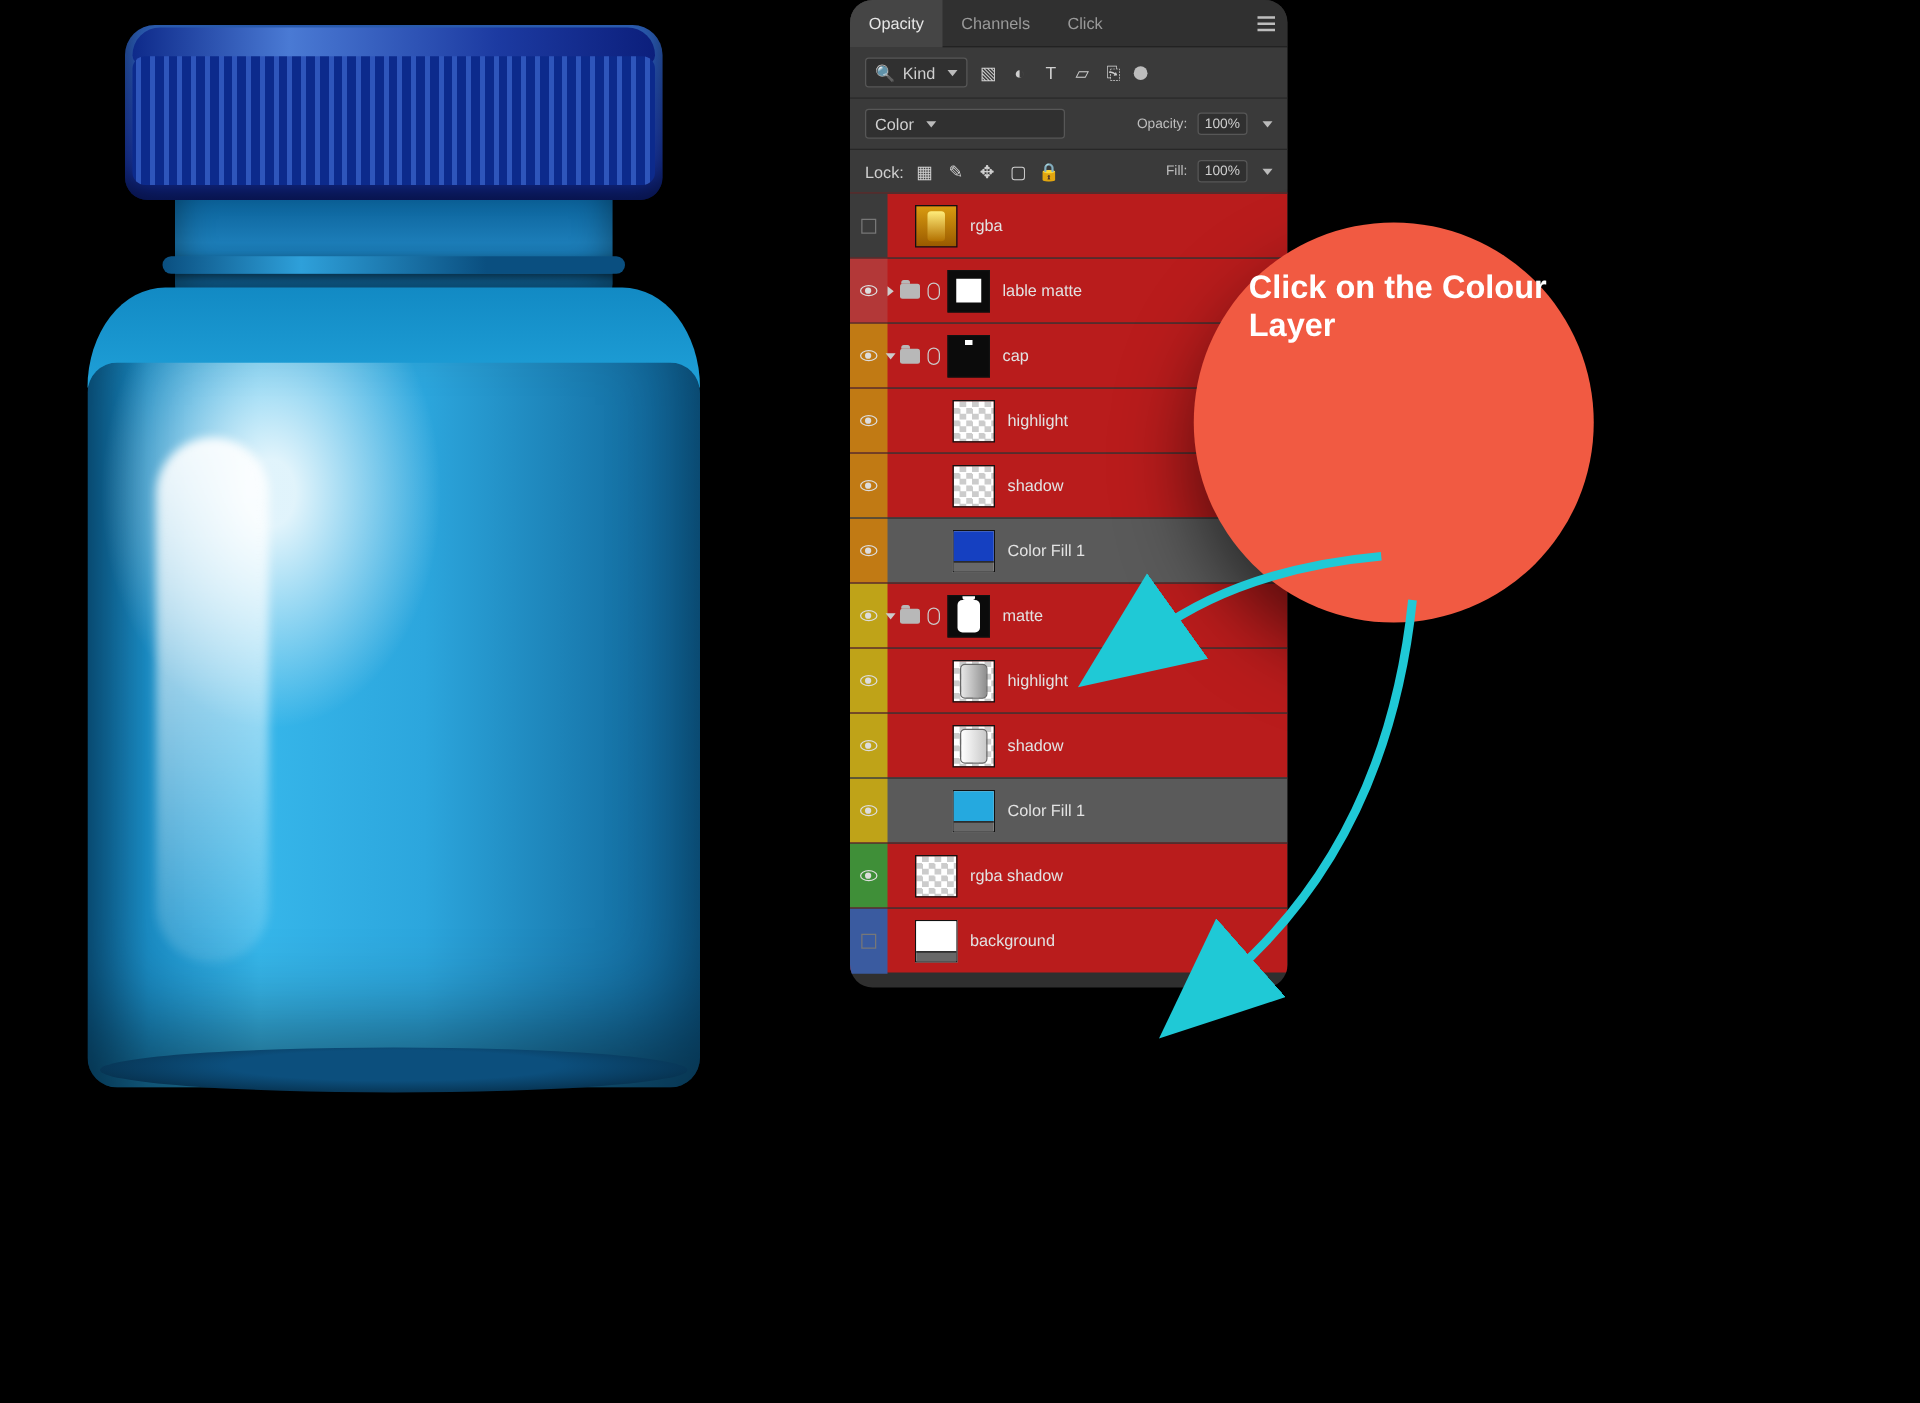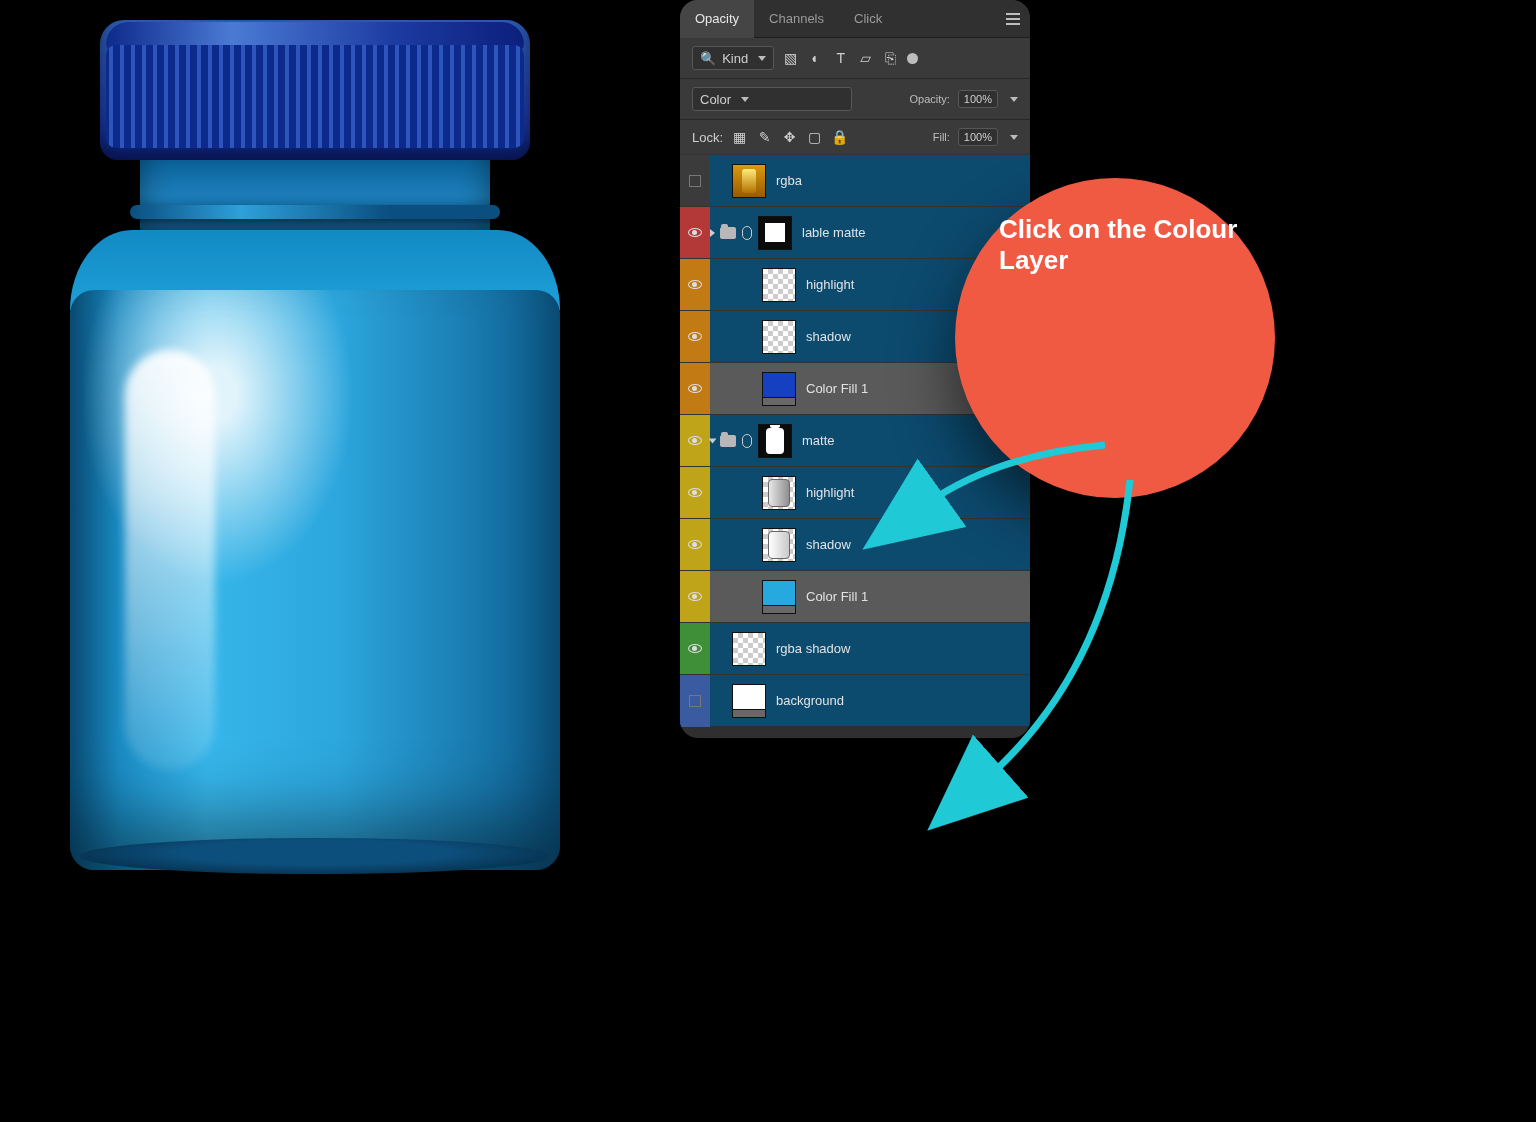--- a/index.html
+++ b/index.html
@@ -41,21 +41,21 @@
   .toolbar3{border-bottom:none}
   .select{display:flex;align-items:center;gap:6px;background:#303030;border:1px solid #575757;border-radius:3px;height:24px;padding:0 7px}
   .chev{width:0;height:0;border-left:4px solid transparent;border-right:4px solid transparent;border-top:5px solid #bbb;margin-left:4px}
   .ico{color:#cfcfcf;font-size:14px;width:17px;text-align:center}
   .dot{width:11px;height:11px;border-radius:50%;background:#bdbdbd}
   .toolbar2 .select{flex:0 0 160px}
   .right-label{font-size:11px;color:#bdbdbd;margin-left:auto}
   .valbox{background:#303030;border:1px solid #575757;border-radius:3px;padding:2px 5px;font-size:11px}
   
   .rows{display:flex;flex-direction:column}
-  .row{display:flex;align-items:center;height:52px;background:#0c4a6e;border-top:1px solid #333}
+  .row{display:flex;align-items:center;height:52px;background:#b91c1c;border-top:1px solid #333}
   .row.sel{background:#5a5a5a}
   .vis{width:30px;height:52px;display:flex;align-items:center;justify-content:center}
   .eye{width:14px;height:9px;border:1.5px solid #ddd;border-radius:60%;position:relative}
   .eye::after{content:"";position:absolute;width:5px;height:5px;border-radius:50%;background:#ddd;left:3px;top:1px}
   .vis .empty{width:12px;height:12px;border:1px solid #777}
   .indent{display:inline-block}
   .indent.l1{width:22px}.indent.l2{width:52px}
   .tw{width:0;height:0;border-top:4px solid transparent;border-bottom:4px solid transparent;border-left:5px solid #ccc;margin-right:5px}
   .tw.open{transform:rotate(90deg)}
   .folder{width:16px;height:12px;background:#b8b8b8;border-radius:2px;position:relative;margin-right:6px}
@@ -76,21 +76,21 @@
   .swatch-frame .top{flex:1}
   .swatch-frame .bot{height:8px;background:#686868;border-top:1px solid #111}
   .nm{color:#e2e2e2}
   
   .tag-none{background:#3b3b3b}.tag-red{background:#b33838}.tag-orange{background:#c17a14}
   .tag-yellow{background:#bfa318}.tag-green{background:#3f8f38}.tag-blue{background:#3a5ba0}
   
   .thumb .bh{width:22px;height:28px;border:1px solid #666;border-radius:4px;background:linear-gradient(90deg,#e7e7e7,#8f8f8f)}
   
   .bubble{position:absolute;left:955px;top:178px;width:320px;height:320px;border-radius:50%;background:#f15a42;
-          color:#fff;display:flex;flex-direction:row;justify-content:center;padding:36px 34px 0 44px;
+          color:#fff;display:flex;flex-direction:column;padding:36px 34px 0 44px;
           font-size:26px;font-weight:700;line-height:1.18;box-shadow:0 30px 60px rgba(0,0,0,.55)}
   .bubble p{margin:0 0 16px}
   svg.arrow{position:absolute;overflow:visible;pointer-events:none}
 </style>
 </head>
 <body>
 
 <div class="mockup">
   <div class="cap">
     <div class="cap-top"></div>
@@ -171,20 +171,32 @@
         </div>
       <span class="tw"></span>
       <span class="folder"></span>
       <span class="link"></span>
       <div class="thumb black">
           <div class="bar" style="height:60%;width:60%"></div>
         </div>
       <span class="nm">lable matte</span>
     </div>
 
+    <div class="row">
+      <div class="vis tag-orange">
+          <span class="eye"></span>
+        </div>
+      <span class="tw open"></span>
+      <span class="folder"></span>
+      <span class="link"></span>
+      <div class="thumb black">
+          <div class="tiny"></div>
+        </div>
+      <span class="nm">cap</span>
+    </div>
 
     <div class="row">
       <div class="vis tag-orange">
           <span class="eye"></span>
         </div>
       <span class="indent l2"></span>
       <div class="thumb trans"></div>
       <span class="nm">highlight</span>
     </div>
 

